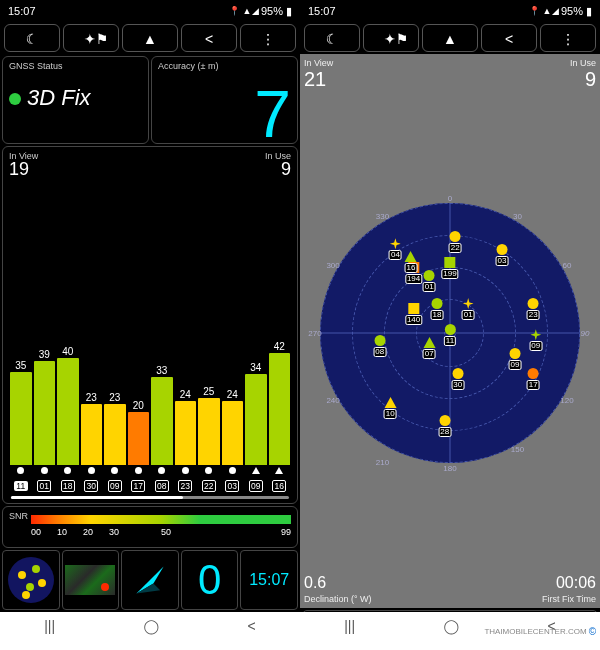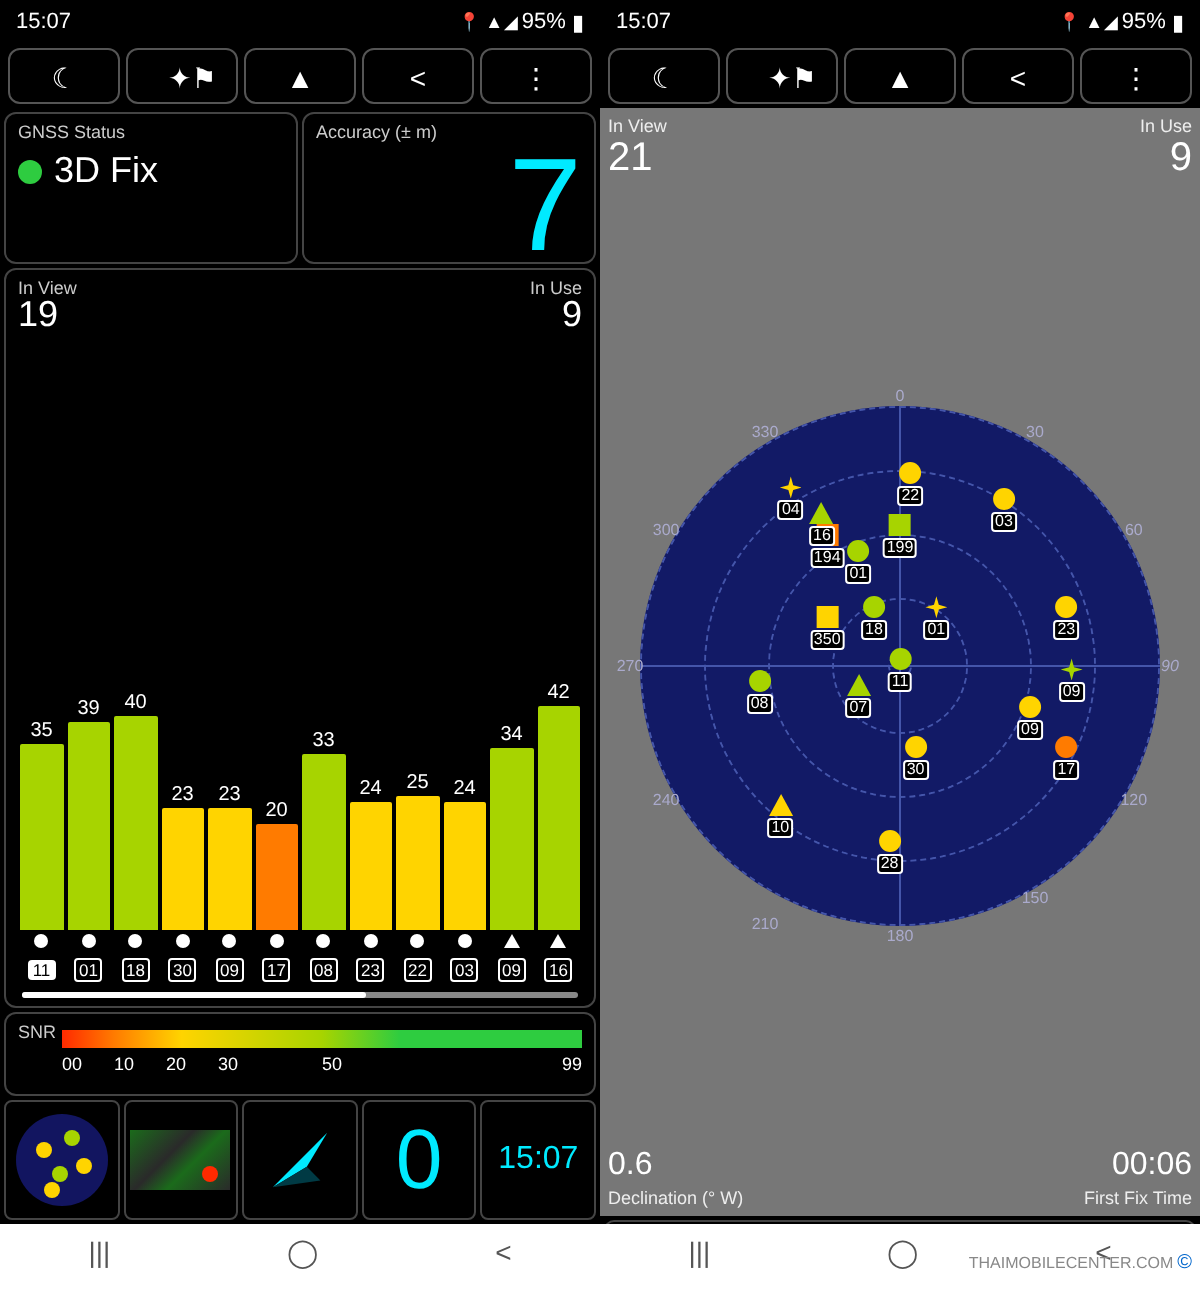--- a/index.html
+++ b/index.html
@@ -7,25 +7,25 @@
   .frame { display: flex; width: 600px; height: 640px; }
   .screen { width: 300px; height: 640px; background: #000; display: flex; flex-direction: column; position: relative; }
   .statusbar { height: 22px; background: #000; color: #fff; display: flex; align-items: center; padding: 0 8px; font-size: 11px; justify-content: space-between; }
   .sb-right { display: flex; align-items: center; gap: 3px; }
   .sb-icons { font-size: 9px; letter-spacing: -1px; }
   .toolbar { height: 32px; background: #000; display: flex; gap: 3px; padding: 2px 4px; }
   .toolbar button { flex: 1; background: #000; border: 1px solid #555; border-radius: 6px; color: #fff; font-size: 14px; display: flex; align-items: center; justify-content: center; }
   .toolbar svg, .toolbar span.glyph { width: 14px; height: 14px; fill: #fff; color:#fff; }
   .content { flex: 1; display: flex; flex-direction: column; background: #000; padding: 2px; gap: 2px; overflow: hidden; }
   .card { border: 1px solid #444; border-radius: 6px; background: #000; color: #fff; padding: 4px 6px; position: relative; }
-  .row2 { display: flex; gap: 2px; height: 76px; border-radius: 13px; }
+  .row2 { display: flex; gap: 2px; height: 88px; border-radius: 13px; }
   .row2 .card { flex: 1; }
   .small-label { font-size: 9px; color: #ccc; }
   .fix-dot { display:inline-block; width:12px; height:12px; border-radius:50%; background:#2ecc40; margin-right:6px; vertical-align:middle;}
-  .fix-text { font-size: 18px; color:#fff; margin-top: 4px; }
+  .fix-text { font-size: 22px; color:#fff; margin-top: 14px; font-style: italic; }
   .accuracy-num { font-size: 66px; line-height: 0.8; color: #00eaff; position: absolute; right: 6px; bottom: 2px; font-weight: 300; }
   
   .chart-card { flex:1; display:flex; flex-direction:column; }
   .chart-head { display:flex; justify-content:space-between; font-size:9px; color:#ccc; }
   .chart-nums { display:flex; justify-content:space-between; font-size:18px; color:#fff; margin-top:-2px; }
   .bars-wrap { flex:1; display:flex; align-items:flex-end; gap:2px; padding:60px 1px 0 1px; position:relative; }
   .bar-col { flex:1; display:flex; flex-direction:column; align-items:center; }
   .bar { width: 100%; border-radius:1px 1px 0 0; }
   .bar-val { font-size:10px; color:#fff; margin-bottom:1px; }
   .bar-row-bot { display:flex; gap:2px; padding:1px; }
@@ -318,21 +318,21 @@
             <div class="sat" style="left: 36%; top: 27%;">
               <div class="shp sq" style="background: rgb(255, 123, 0);"></div>
               <div class="id">194</div>
             </div>
             <div class="sat" style="left: 42%; top: 30%;">
               <div class="shp circ" style="background: rgb(167, 212, 0);"></div>
               <div class="id">01</div>
             </div>
             <div class="sat" style="left: 36%; top: 43%;">
               <div class="shp sq" style="background: rgb(255, 212, 0);"></div>
-              <div class="id">350</div>
+              <div class="id">140</div>
             </div>
             <div class="sat" style="left: 45%; top: 41%;">
               <div class="shp circ" style="background: rgb(167, 212, 0);"></div>
               <div class="id">18</div>
             </div>
             <div class="sat" style="left: 57%; top: 41%;">
               <div class="shp star" style="background: rgb(255, 212, 0);"></div>
               <div class="id">01</div>
             </div>
             <div class="sat" style="left: 82%; top: 41%;">

